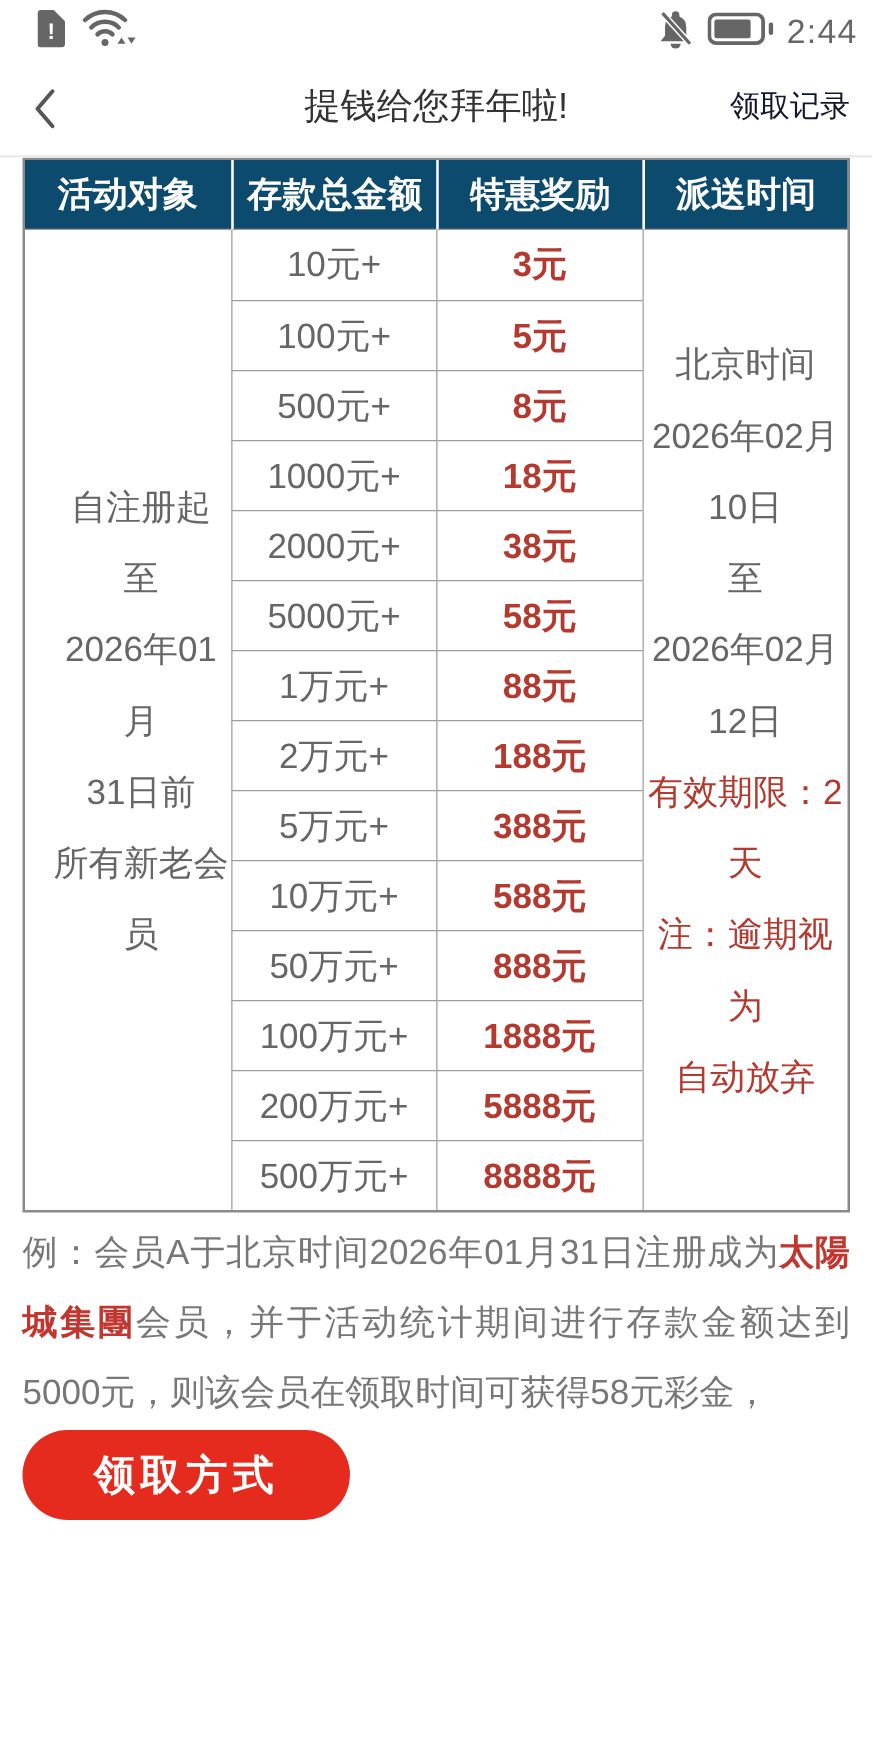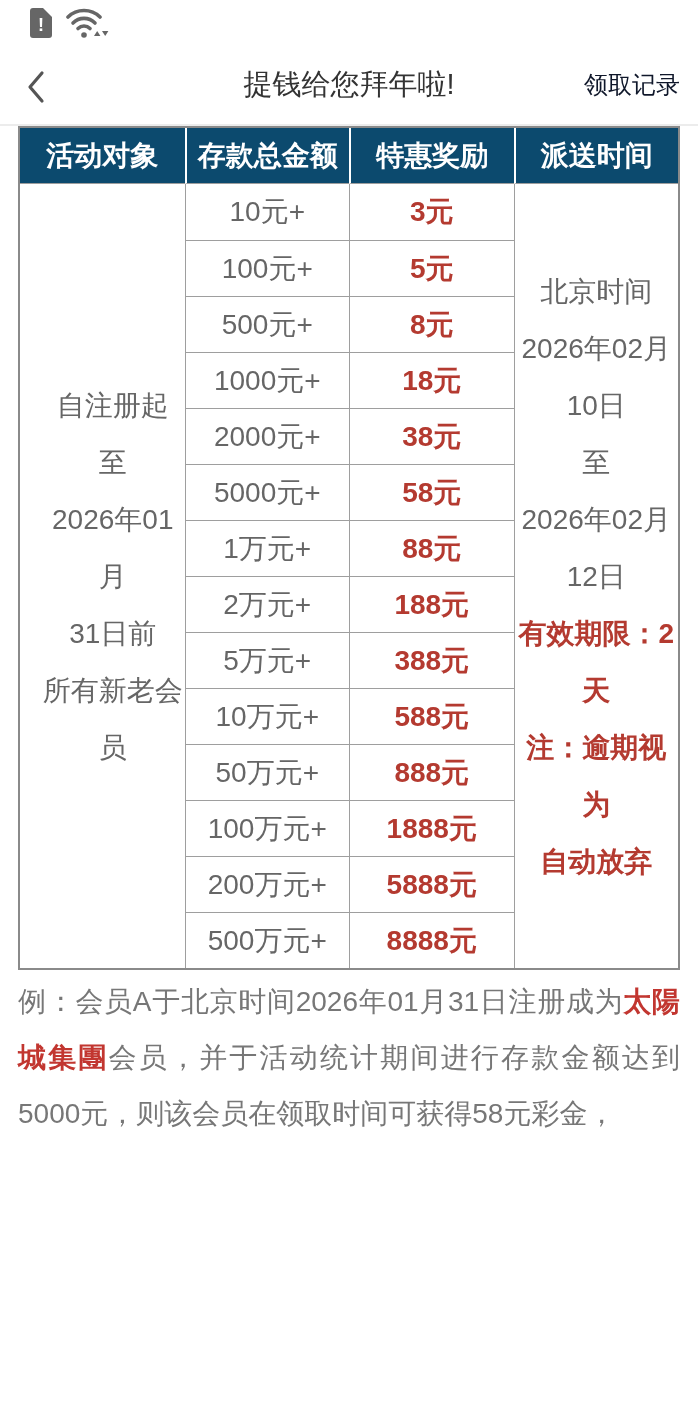--- a/index.html
+++ b/index.html
@@ -30,21 +30,21 @@
   .data-table th { background:#0c4a6e; color:#fff; font-size:28px; font-weight:bold; height:56px; text-align:center; border-bottom:1px solid #9e9e9e; }
   .data-table th + th { border-left:2px solid #fff; }
   .cell-deposit, .cell-reward { height:56px; text-align:center; border-left:1px solid #9e9e9e; }
   .row-sep .cell-deposit, .row-sep .cell-reward { border-top:1px solid #9e9e9e; }
   .cell-deposit { font-size:28px; color:#666; }
   .cell-reward { font-size:28px; color:#b43a30; font-weight:bold; }
   .cell-activity { text-align:center; vertical-align:middle; }
   .cell-activity div { font-size:28px; color:#666; line-height:57px;padding-left:21px; }
   .cell-delivery { text-align:center; vertical-align:middle; border-left:1px solid #9e9e9e; }
   .cell-delivery .g { font-size:28px; color:#666; line-height:57px; }
-  .cell-delivery .r { font-size:28px; color:#b43a30; font-weight:bold; line-height:57px; }
+  .cell-delivery .r { font-size:28px; color:#b43a30; font-weight:normal; line-height:57px; }
 
   
   .example { margin-top:4px; font-size:28px; line-height:56px; color:#777; text-align:justify; }
   .example .brand { color:#c23630; font-weight:bold; }
 
   
   .claim-btn { display:block; margin-top:2px; width:262px; height:72px; background:#e42b1e; border:none; border-radius:37px; color:#fff; font-size:33px; font-weight:bold; letter-spacing:4px; cursor:pointer; font-family:inherit; }
 </style>
 </head>
 <body>
@@ -62,20 +62,38 @@
       <span>
         <svg width="44" height="33" viewBox="0 0 44 33">
           <path d="M2 10 A23 23 0 0 1 34 10" stroke="#666" stroke-width="3.6" fill="none" stroke-linecap="round"></path>
           <path d="M7 16 A15.5 15.5 0 0 1 29 16" stroke="#666" stroke-width="3.6" fill="none" stroke-linecap="round"></path>
           <path d="M12 21.5 A8.5 8.5 0 0 1 24 21.5" stroke="#666" stroke-width="3.6" fill="none" stroke-linecap="round"></path>
           <circle cx="18" cy="28" r="2.8" fill="#666"></circle>
           <path d="M28 29 l3.2 -5 3.2 5 z" fill="#666"></path>
           <path d="M36 24 l3.2 5 3.2 -5 z" fill="#666"></path>
         </svg>
       </span>
+    </div>
+    <div class="sb-right">
+      <span>
+        <svg width="31" height="32" viewBox="0 0 31 32">
+          <path d="M15.5 2 a3 3 0 0 1 3 3 v1.2 a9 9 0 0 1 5.5 8.3 v7 l3.5 4.5 H3.5 L7 21.5 v-7 a9 9 0 0 1 5.5 -8.3 V5 a3 3 0 0 1 3 -3 z" fill="#666"></path>
+          <path d="M11.5 28 a4 4 0 0 0 8 0 z" fill="#666"></path>
+          <line x1="4" y1="2.5" x2="28" y2="29" stroke="#fff" stroke-width="5"></line>
+          <line x1="5" y1="3.5" x2="27" y2="28" stroke="#666" stroke-width="2.6"></line>
+        </svg>
+      </span>
+      <span>
+        <svg width="53" height="26" viewBox="0 0 53 26">
+          <rect x="1.5" y="1.5" width="43" height="23" rx="5.5" fill="none" stroke="#666" stroke-width="3"></rect>
+          <rect x="5.5" y="5.5" width="29" height="15" rx="2" fill="#666"></rect>
+          <rect x="49" y="8" width="3.5" height="10" rx="1.7" fill="#666"></rect>
+        </svg>
+      </span>
+      <span class="sb-time">2:44</span>
     </div>
   </div>
 
   <div class="nav-bar">
     <button class="nav-back">
       <span>
         <svg width="20" height="34" viewBox="0 0 20 34">
           <polyline points="16,3 4,17 16,31" fill="none" stroke="#555" stroke-width="3.2" stroke-linecap="round" stroke-linejoin="round"></polyline>
         </svg>
       </span>
@@ -170,15 +188,16 @@
           </tr>
         <tr class="row-sep">
             <td class="cell-deposit">500万元+</td>
             <td class="cell-reward">8888元</td>
           </tr>
       </tbody>
     </table>
 
     <p class="example"><span>例：会员A于北京时间2026年01月31日注册成为</span><span class="brand">太陽城集團</span><span>会员，并于活动统计期间进行存款金额达到5000元，则该会员在领取时间可获得58元彩金，</span></p>
 
+    <button class="claim-btn">领取方式</button>
 
   </div>
 </div>
 
 </body></html>

